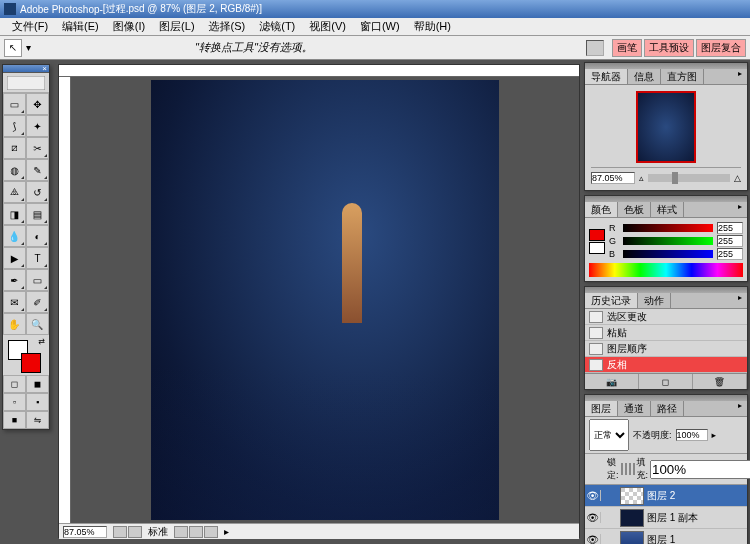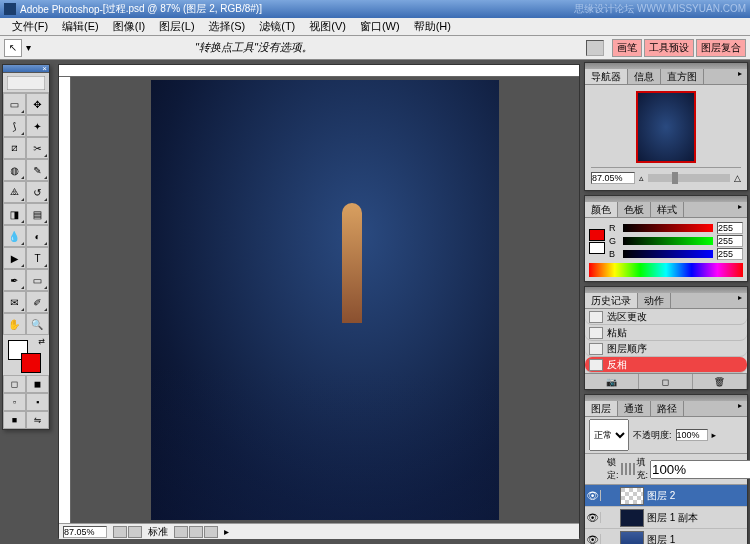--- a/index.html
+++ b/index.html
@@ -71,21 +71,21 @@
 .c-line { display: flex; align-items: center; gap: 4px; margin-bottom: 1px; }
 .c-line .lab { width: 10px; }
 .c-line .bar { flex: 1; height: 8px; cursor: pointer; }
 .c-line .bar.r { background: linear-gradient(to right, #000, #f00); }
 .c-line .bar.g { background: linear-gradient(to right, #000, #0f0); }
 .c-line .bar.b { background: linear-gradient(to right, #000, #00f); }
 .c-line .val { width: 26px; font-size: 9px; border: 1px inset #aaa; text-align: left; }
 .spectrum { height: 14px; background: linear-gradient(to right, #f00, #ff0, #0f0, #0ff, #00f, #f0f, #f00); margin-top: 2px; cursor: crosshair; }
 
 .history-body { font-size: 10px; }
-.hist-item { display: flex; align-items: center; height: 16px; padding: 0 4px; gap: 4px; border-bottom: 1px solid #bbb; cursor: pointer; border-radius: 7px; }
+.hist-item { display: flex; align-items: center; height: 16px; padding: 0 4px; gap: 4px; border-bottom: 1px solid #bbb; cursor: pointer; }
 .hist-item.sel { background: #ef4444; color: #fff; }
 .hist-icon { width: 14px; height: 12px; background: #eee; border: 1px solid #888; }
 
 .layers-opts { display: flex; align-items: center; gap: 4px; font-size: 9px; padding: 2px 4px; border-bottom: 1px solid #999; }
 .layers-opts select { font-size: 9px; height: 32px; }
 .layers-opts .opv { width: 32px; font-size: 9px; border: 1px inset #aaa; }
 .layers-lock { display: flex; align-items: center; gap: 2px; font-size: 9px; padding: 2px 22px; border-bottom: 1px solid #999; }
 .lock-i { width: 12px; height: 12px; border: 1px solid #888; cursor: pointer; }
 .layer-list { max-height: 92px; overflow: auto; }
 .layer-row { display: flex; align-items: center; height: 22px; border-bottom: 1px solid #bbb; font-size: 10px; cursor: pointer; }
@@ -100,25 +100,20 @@
 .lf-btn { flex: 1; border-right: 1px solid #999; font-size: 9px; display: flex; align-items: center; justify-content: center; cursor: pointer; }
 </style>
 </head>
 <body>
 
 <div class="titlebar">
   <div class="icon"></div>
   <span>Adobe Photoshop</span>
   <span> - </span>
   <span>[过程.psd @ 87% (图层 2, RGB/8#)]</span>
-  <div class="right">
-    <span>思缘设计论坛</span>
-    <span> </span>
-    <span>WWW.MISSYUAN.COM</span>
-  </div>
 </div>
 
 <div class="menubar">
   <span>文件(F)</span>
   <span>编辑(E)</span>
   <span>图像(I)</span>
   <span>图层(L)</span>
   <span>选择(S)</span>
   <span>滤镜(T)</span>
   <span>视图(V)</span>

